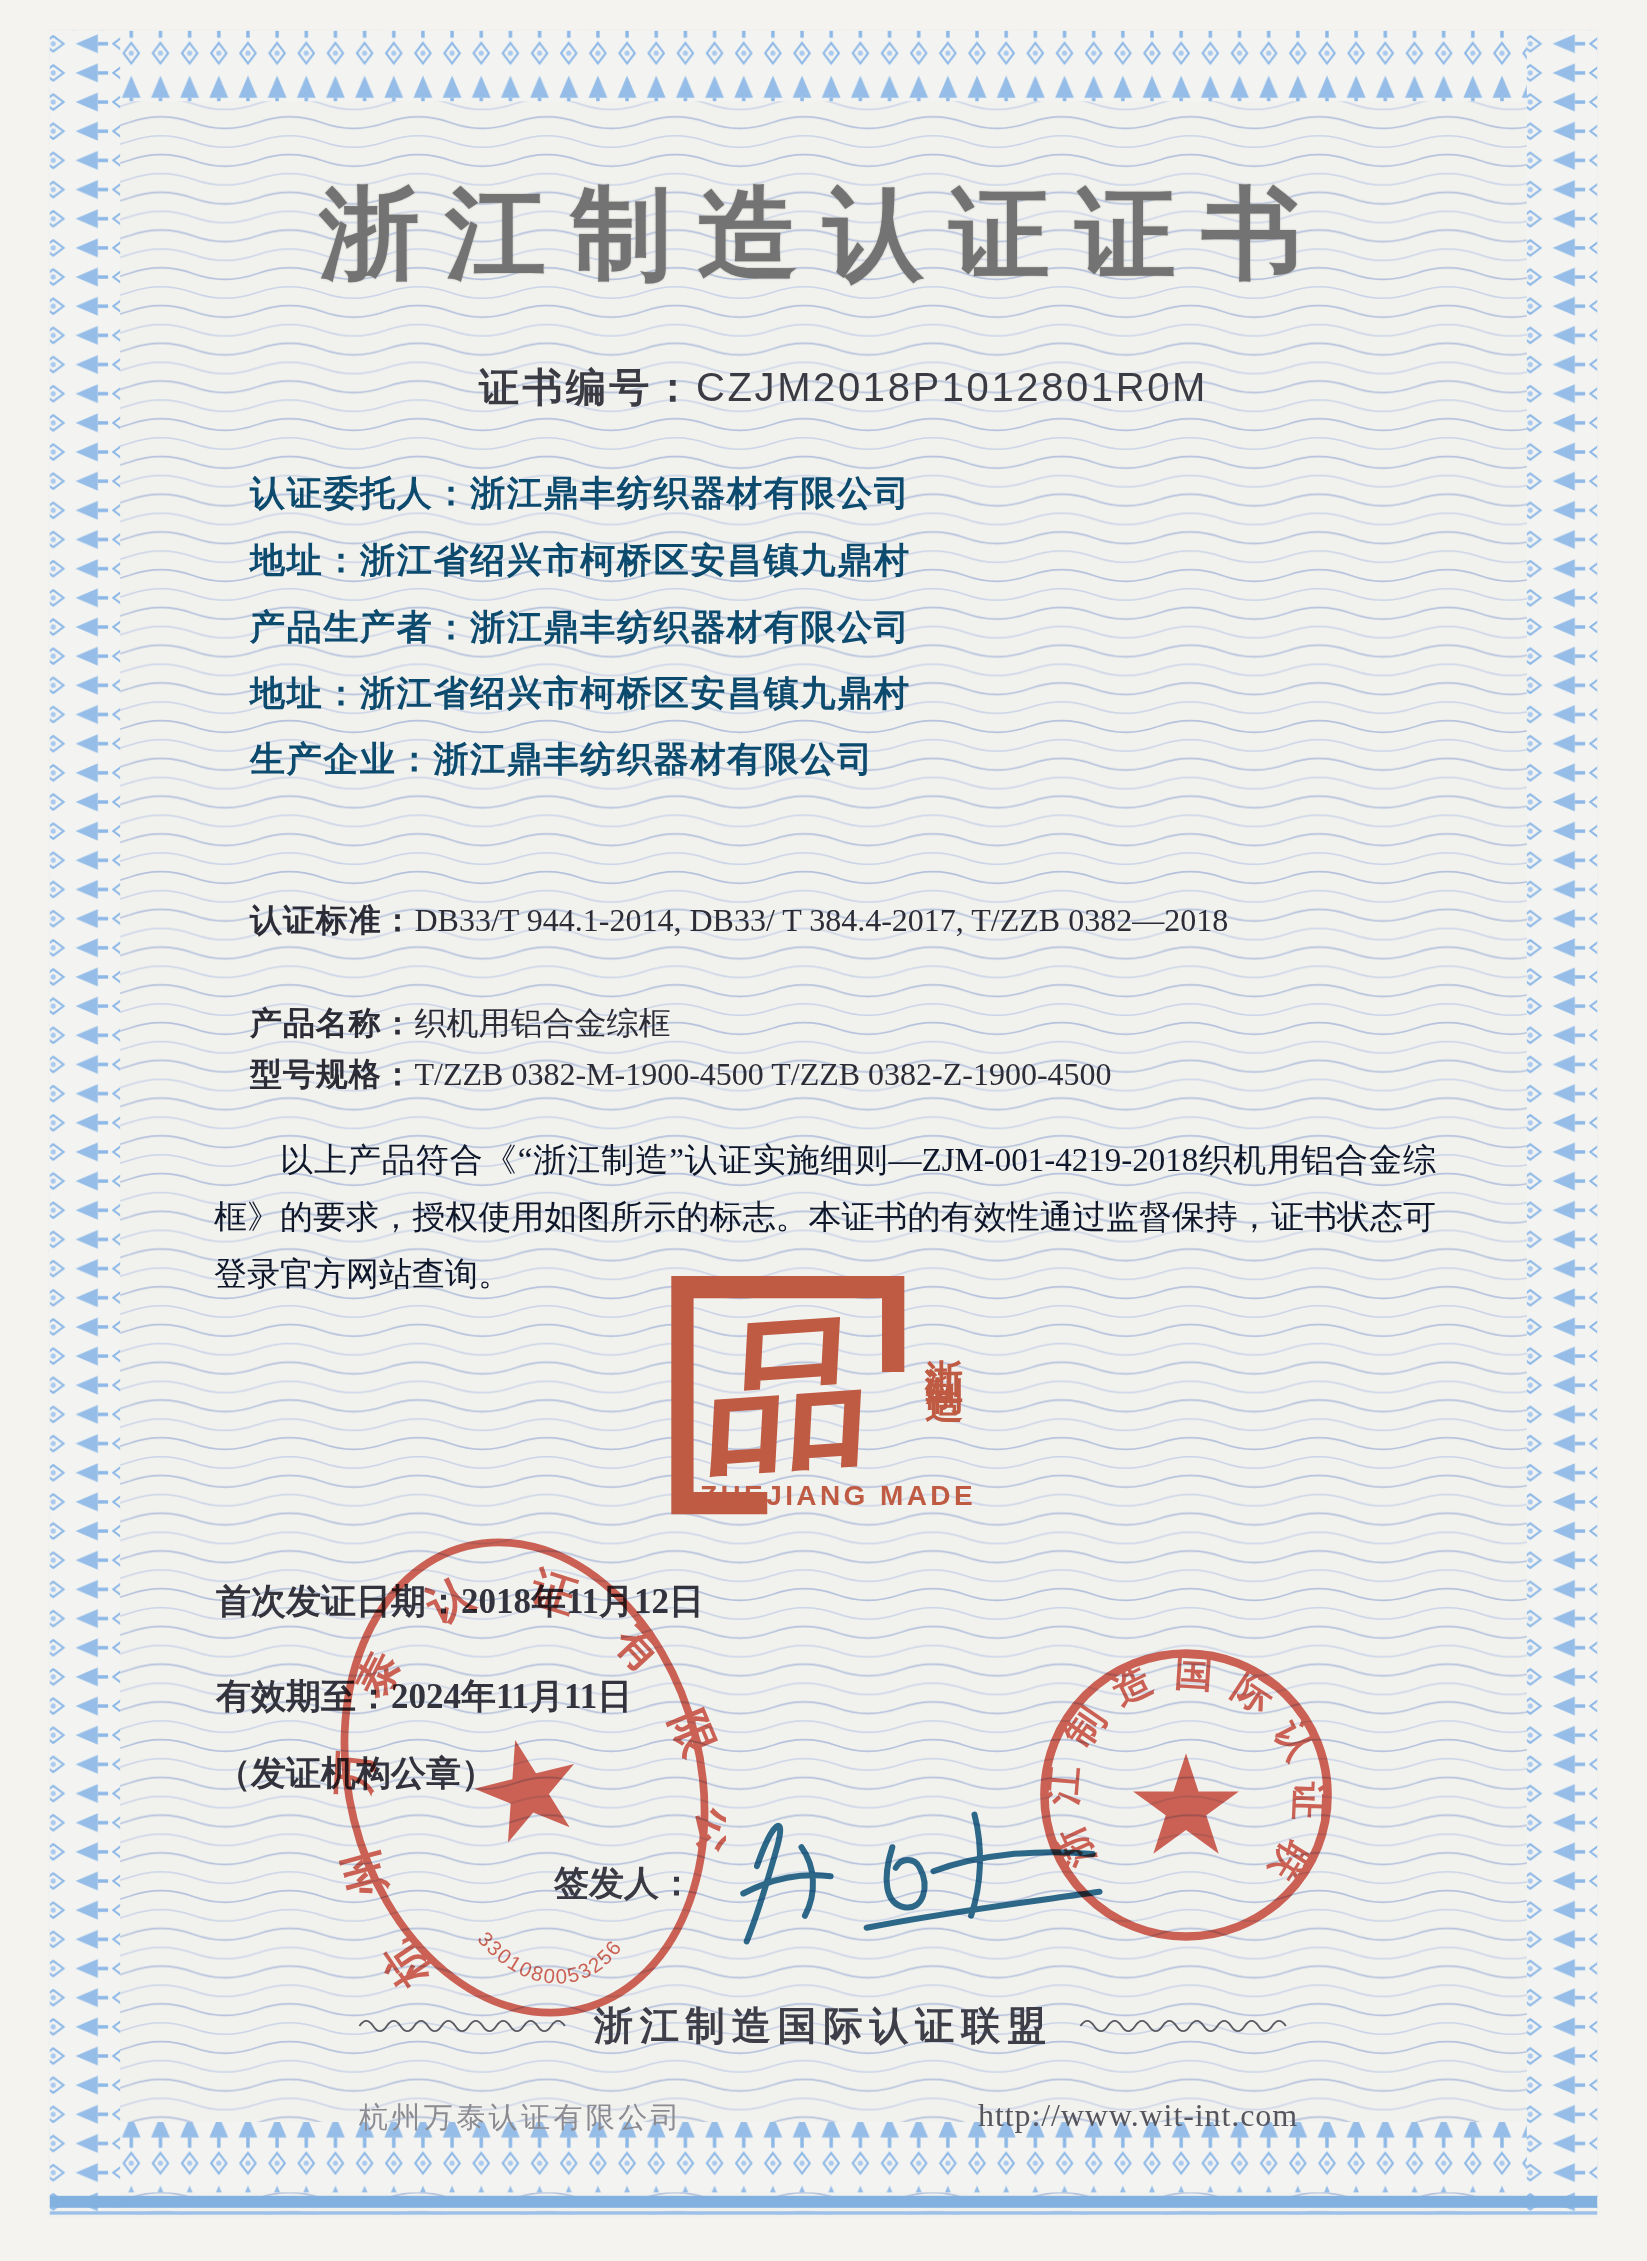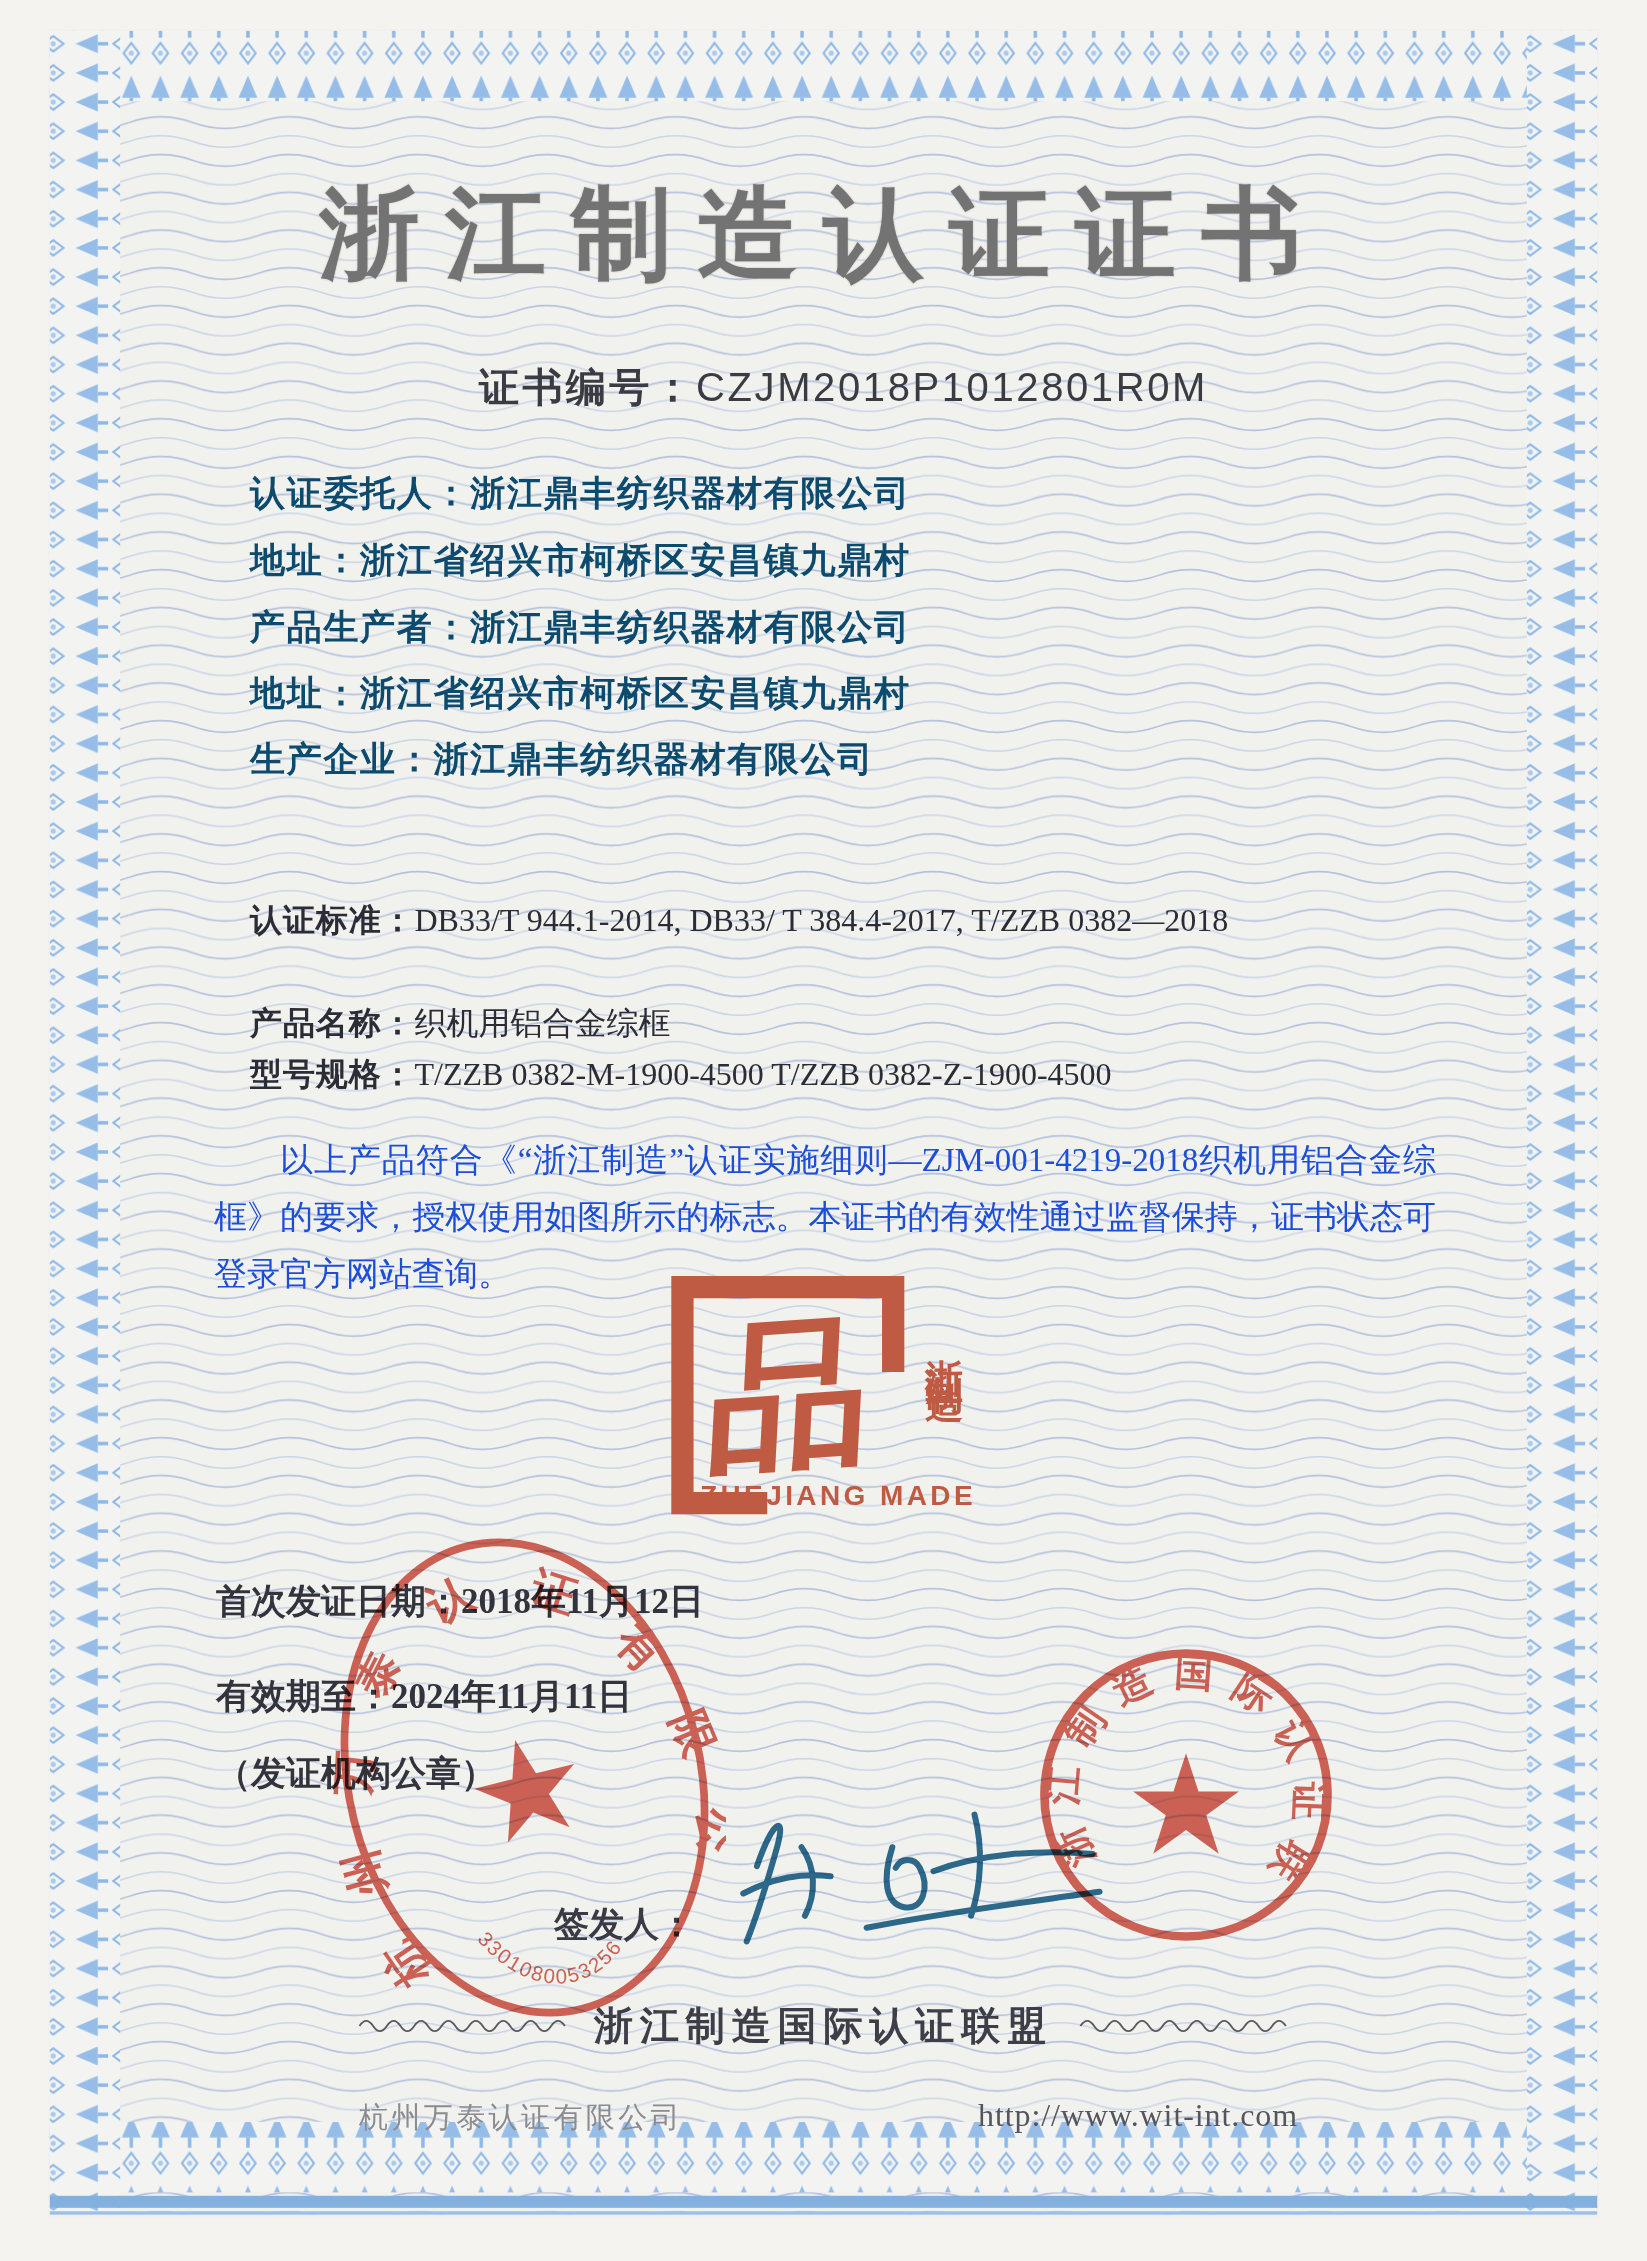--- a/index.html
+++ b/index.html
@@ -28,41 +28,41 @@
   .certno .lbl{font-weight:700;letter-spacing:3.4px;}
   .certno .num{font-family:var(--sans);letter-spacing:2.6px;}
 
   .party{left:250px;font-size:35px;font-weight:700;letter-spacing:1.7px;color:#0c4a6e;white-space:nowrap;}
   .detail{left:250px;font-size:32px;color:#2c2c36;white-space:nowrap;}
   .detail .lbl{font-weight:700;letter-spacing:0.9px;}
 
   .statement{
     left:214px;width:1222px;top:1132px;
     font-size:33px;line-height:57px;text-indent:2em;
-    text-align:justify;color:#1d4ed8;
+    text-align:justify;color:#0f172a;
   }
 
   .logo{left:671px;top:1276px;width:309px;height:257px;}
   .logo .glyph{
     position:absolute;left:38px;top:12px;font-size:161px;font-weight:800;
     color:var(--mark);transform:skewX(-7deg) rotate(-4deg);
     font-family:"DejaVu Serif",var(--serif);
   }
   .logo .vtext{
     position:absolute;left:247px;top:53px;writing-mode:vertical-rl;
     font-size:38px;font-weight:800;letter-spacing:8.6px;color:var(--mark);
     font-family:var(--sans);
   }
   .logo .caption{
     position:absolute;left:29px;top:204px;font-size:28px;font-weight:800;
     letter-spacing:3.4px;color:var(--mark);font-family:var(--sans);white-space:nowrap;
   }
 
   .issue-line{left:216px;font-size:35px;font-weight:600;color:#33333d;white-space:nowrap;}
-  .signer{left:554px;top:1860px;font-size:35px;font-weight:600;color:#3a3a44;margin-top:41px;}
+  .signer{left:554px;top:1860px;font-size:35px;font-weight:600;color:#3a3a44;}
 
   .seal{mix-blend-mode:multiply;opacity:.84;}
   .sig{mix-blend-mode:multiply;}
 
   .banner{left:0;right:0;top:1999px;display:flex;align-items:center;justify-content:center;gap:24px;}
   .banner .name{font-size:39px;font-weight:700;letter-spacing:6.9px;color:#3e3e48;white-space:nowrap;}
 
   .footer-company{left:359px;top:2098px;font-size:29px;color:#8b8b92;letter-spacing:3.4px;}
   .footer-url{left:978px;top:2097px;font-size:32px;color:#55555e;letter-spacing:0.9px;}
 </style>

